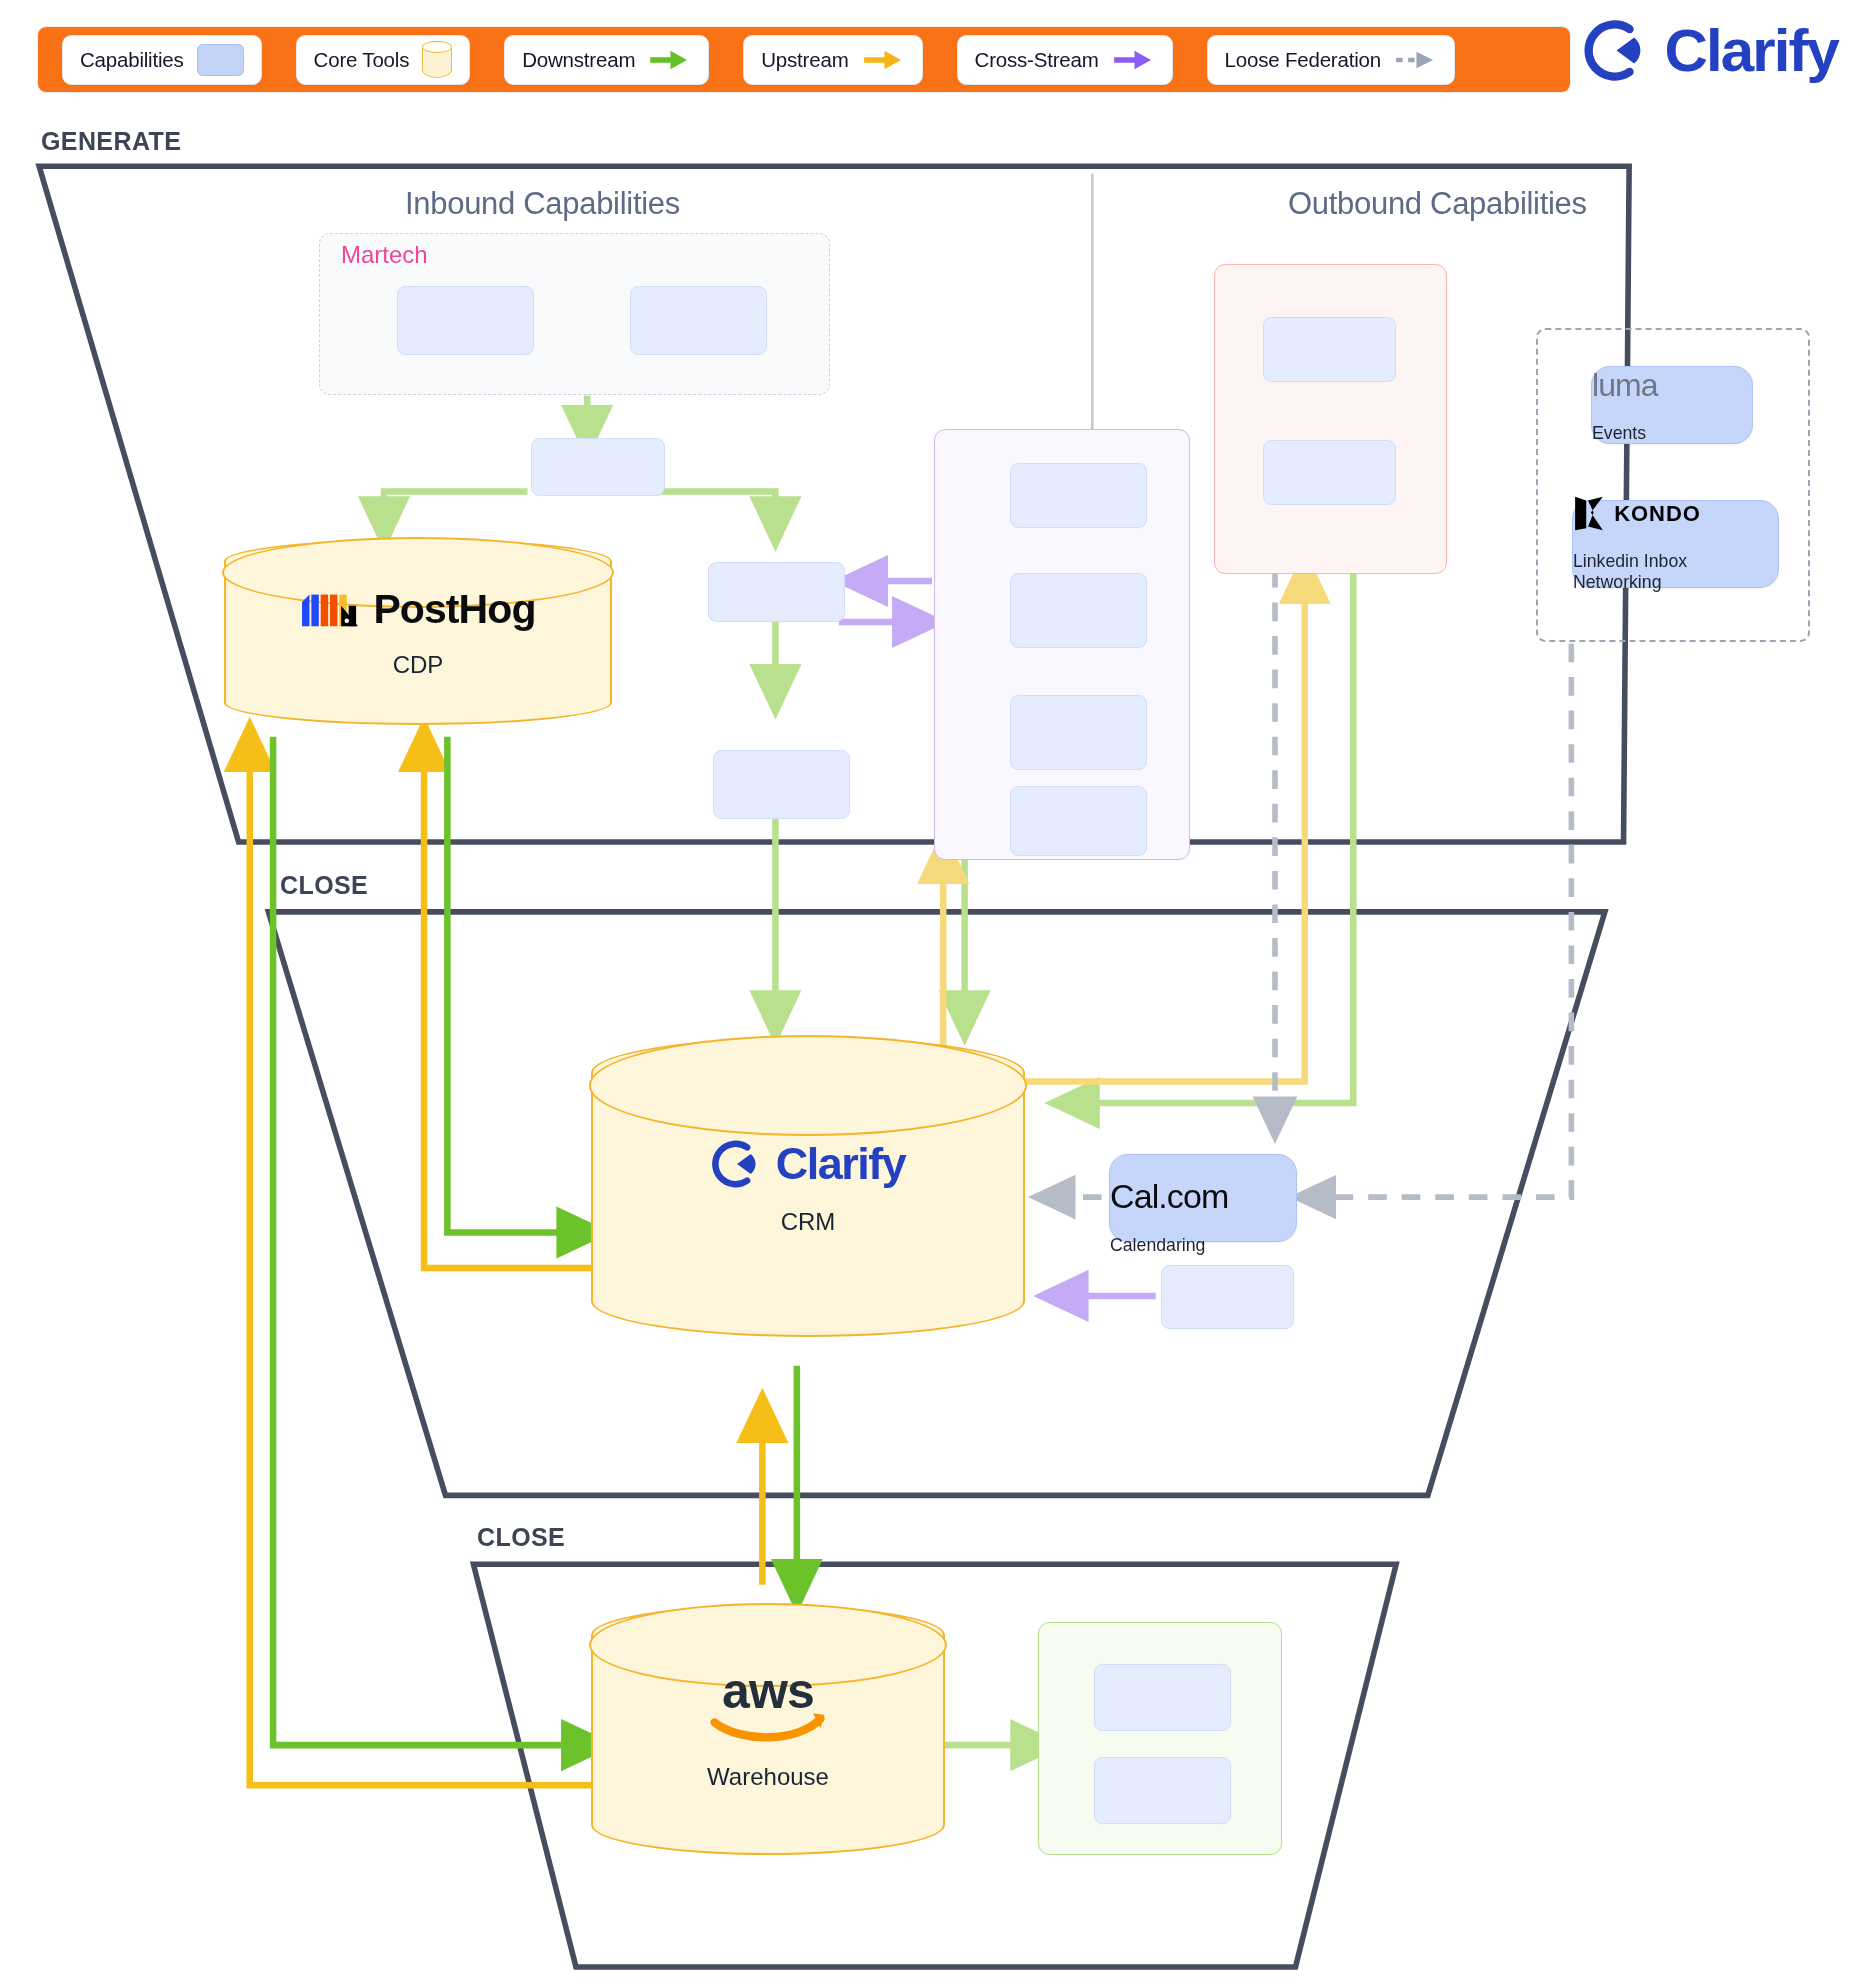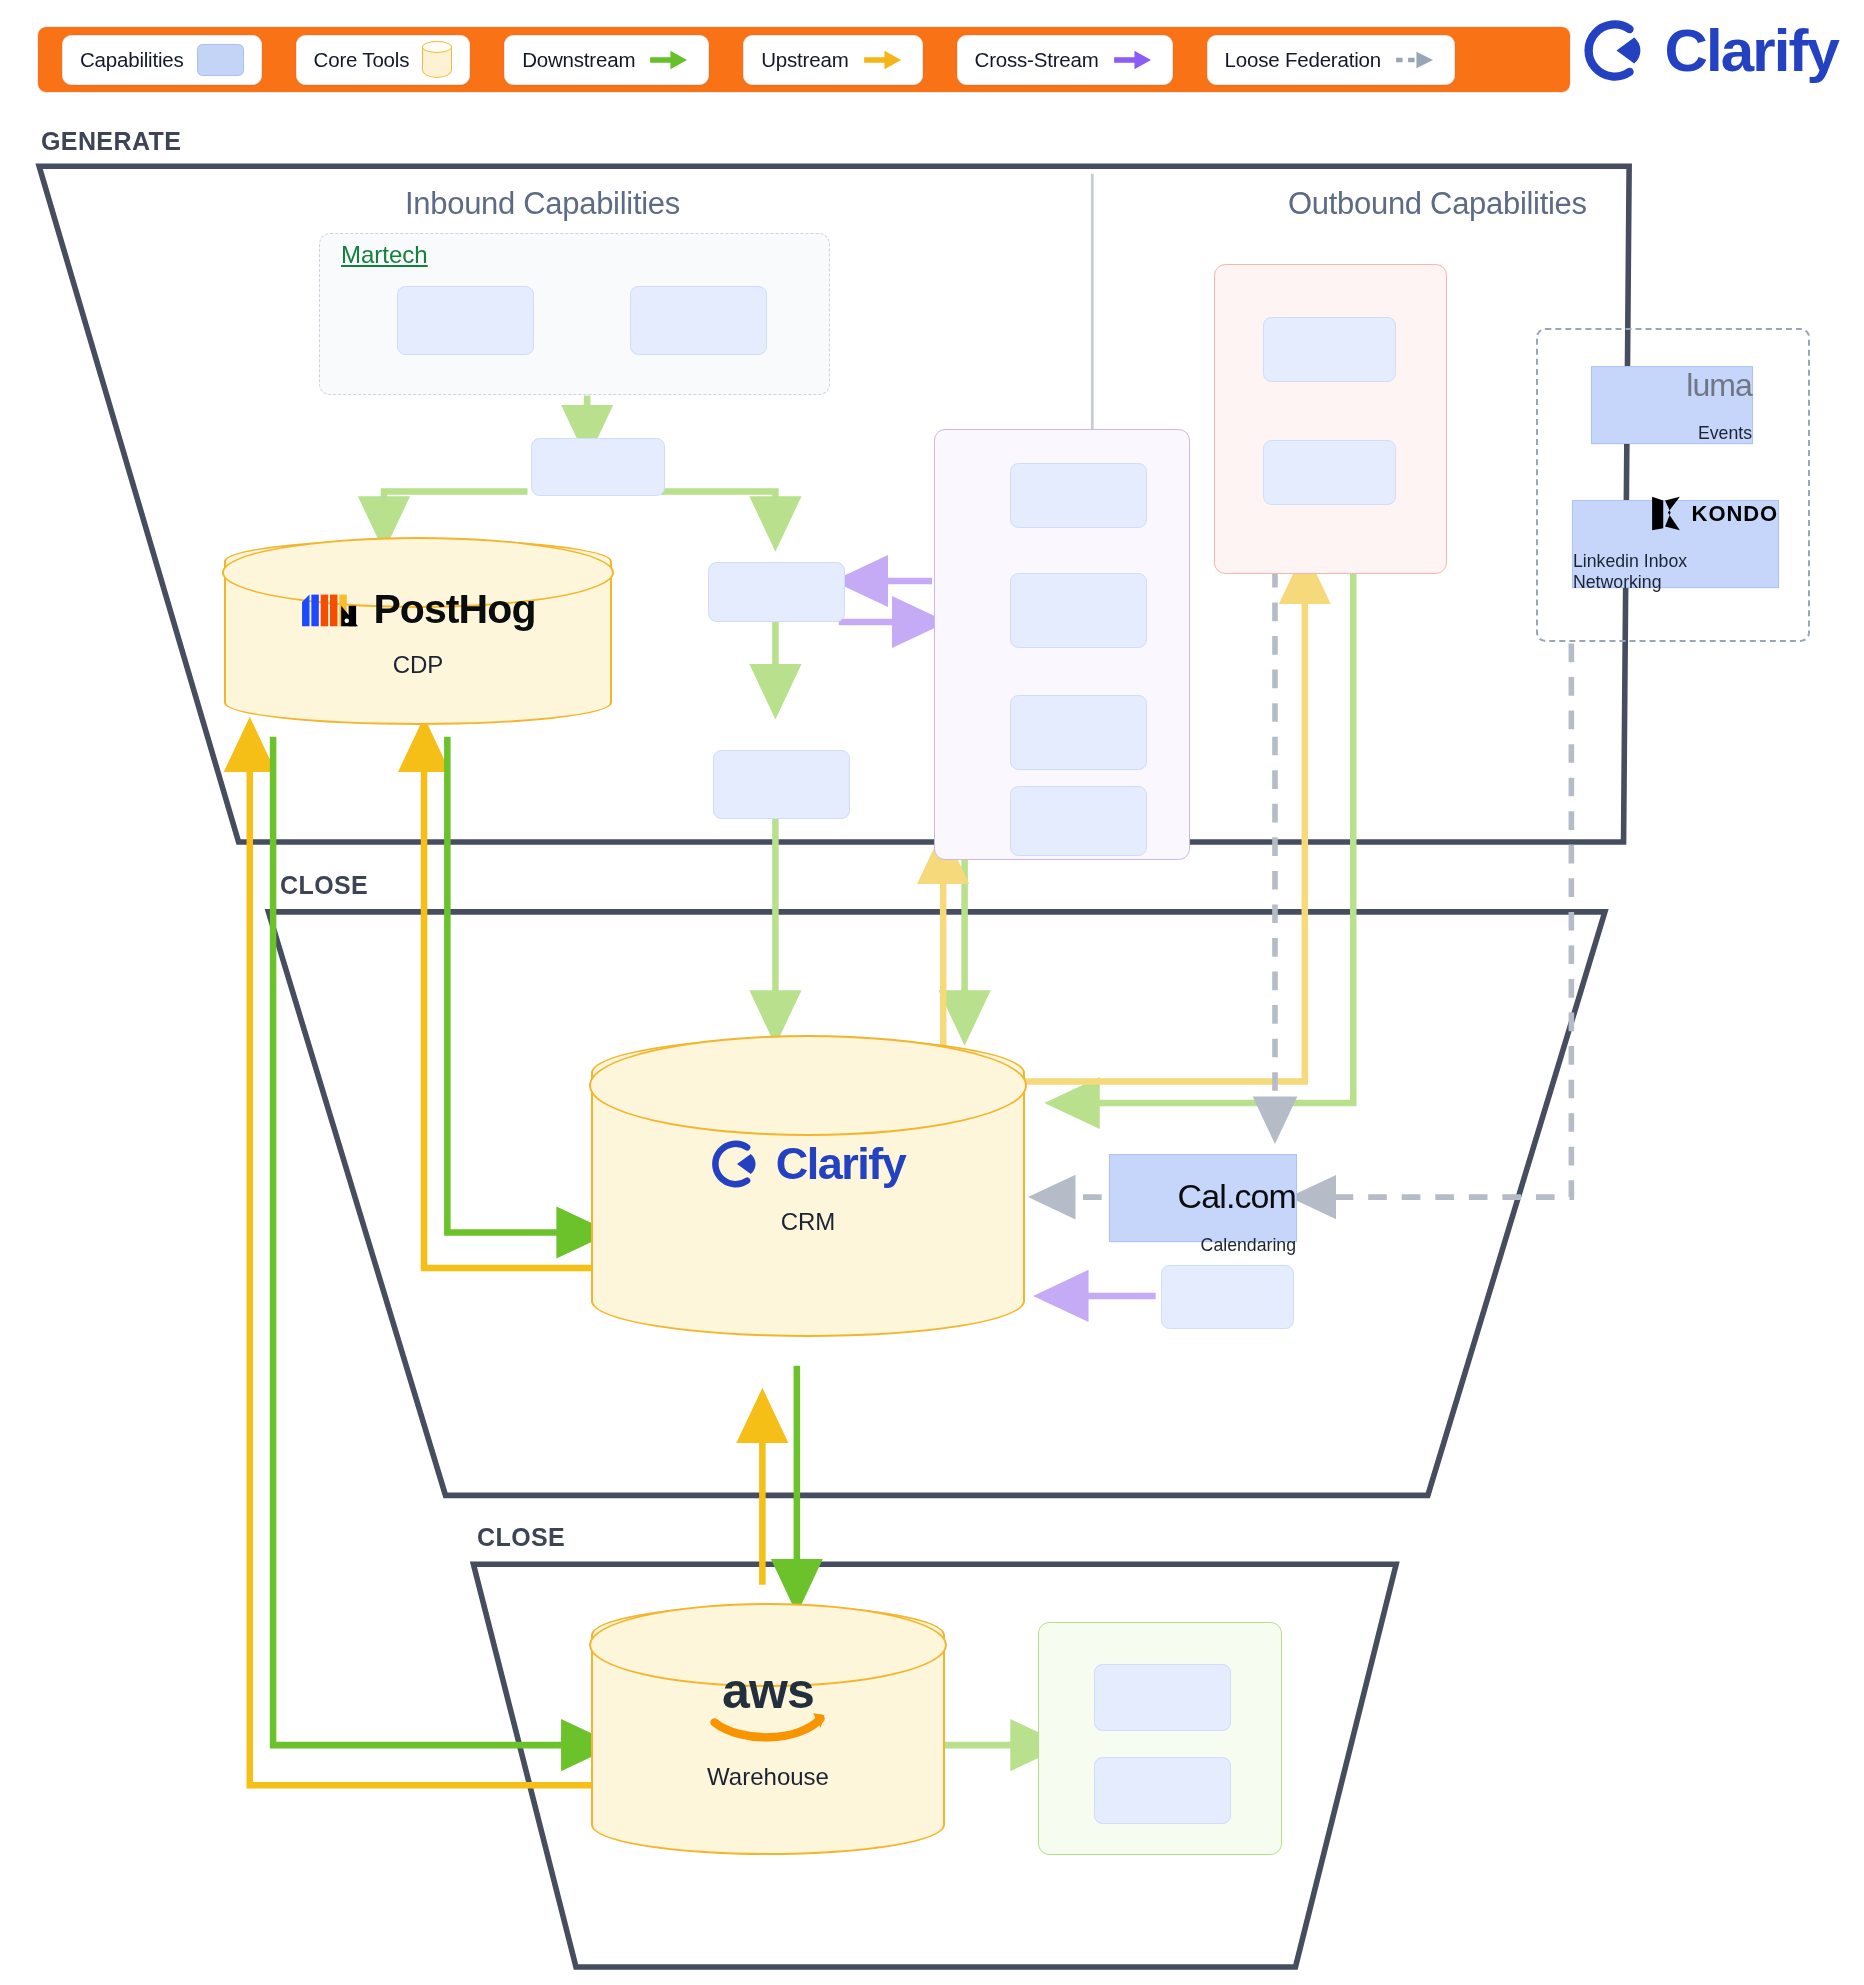--- a/index.html
+++ b/index.html
@@ -29,21 +29,21 @@
   
   #canvas{position:absolute;left:0;top:0;width:1864px;height:1986px;}
 
   .stage-label{
     position:absolute;font-size:25px;font-weight:bold;color:#3d4455;letter-spacing:0.4px;text-align:right;
   }
   .zone-title{
     position:absolute;font-size:31px;color:#5d6b86;letter-spacing:-0.3px;
   }
   .grp-title{
-    position:absolute;font-size:24px;color:#15803d;text-decoration:underline;
+    position:absolute;font-size:24px;color:#ec4899;
   }
 
   
   .cap{
     position:absolute;background:#e4ecfd;border:0.9px solid #cfdcfa;border-radius:8.4px;
   }
   
   .dash-grp{
     position:absolute;background:#f9fafb;border:1.9px dashed #cfd4dc;border-radius:11.2px;
   }
@@ -55,22 +55,22 @@
   }
   .green-grp{
     position:absolute;background:#f6fcef;border:1.9px solid #b3e188;border-radius:11.2px;
   }
   .fed-grp{
     position:absolute;background:transparent;border:2.8px dashed #9aa5b6;border-radius:9.3px;
   }
 
   
   .toolcard{
-    position:absolute;background:#c6d6fa;border:0.9px solid #aec2f3;border-radius:0;
-    display:flex;flex-direction:column;align-items:flex-end;justify-content:center;
+    position:absolute;background:#c6d6fa;border:0.9px solid #aec2f3;border-radius:19px;
+    display:flex;flex-direction:column;align-items:flex-start;justify-content:center;
     box-shadow:0 0.9px 1.9px rgba(16,24,40,.06);
   }
   .toolcard .tc-sub{font-size:17.7px;color:#1c2433;margin-top:19px;}
 
   
   .cyl{position:absolute;}
   .cyl .cyl-body{
     position:absolute;left:0;right:0;top:0;bottom:0;
     background:#fdf6da;border:2.3px solid #f3b52c;border-radius:50% / 12%;
   }

